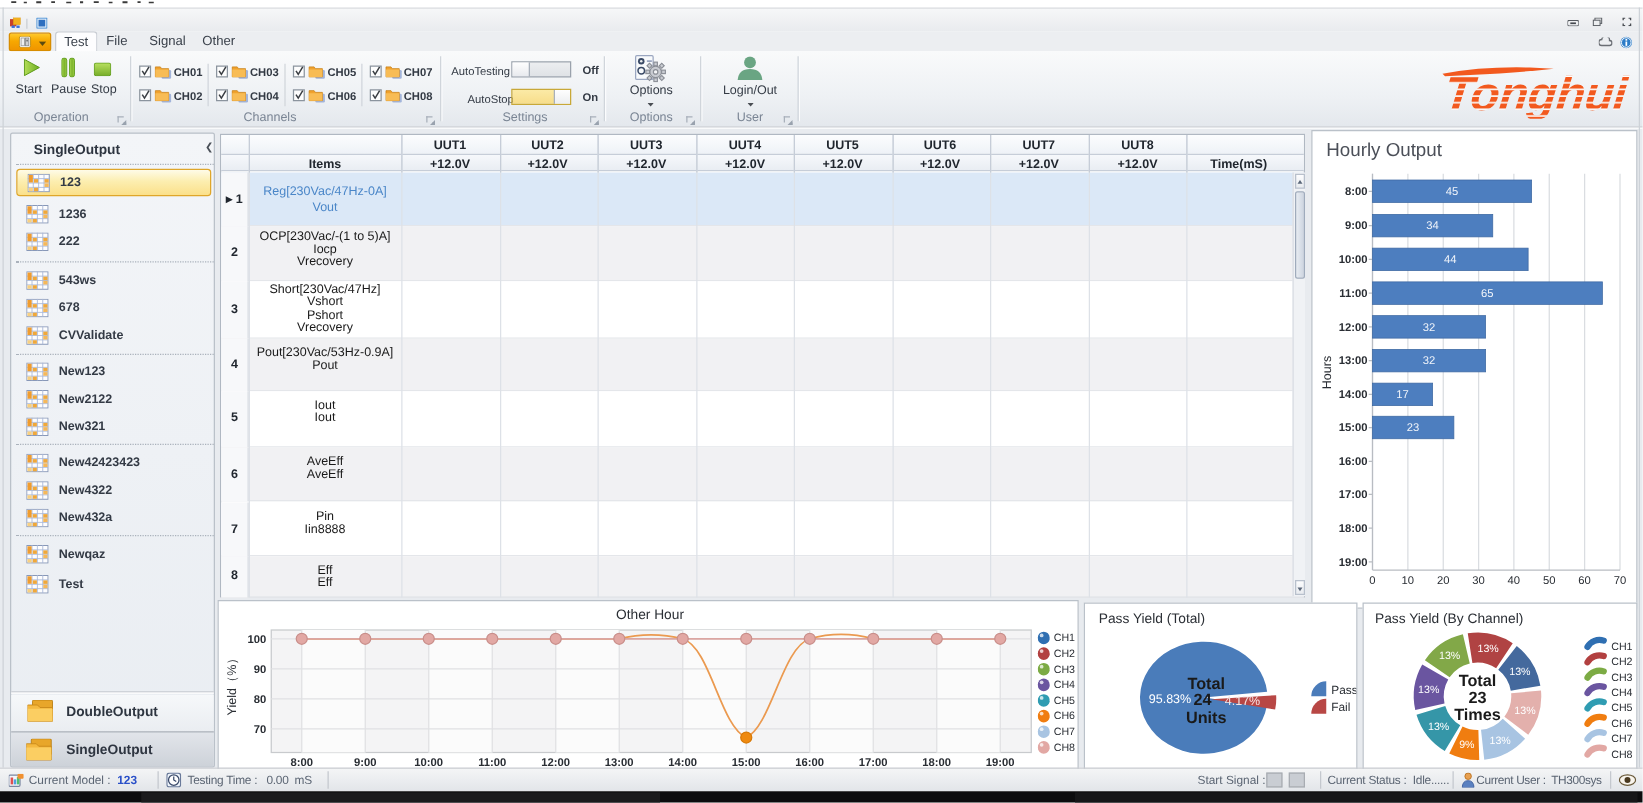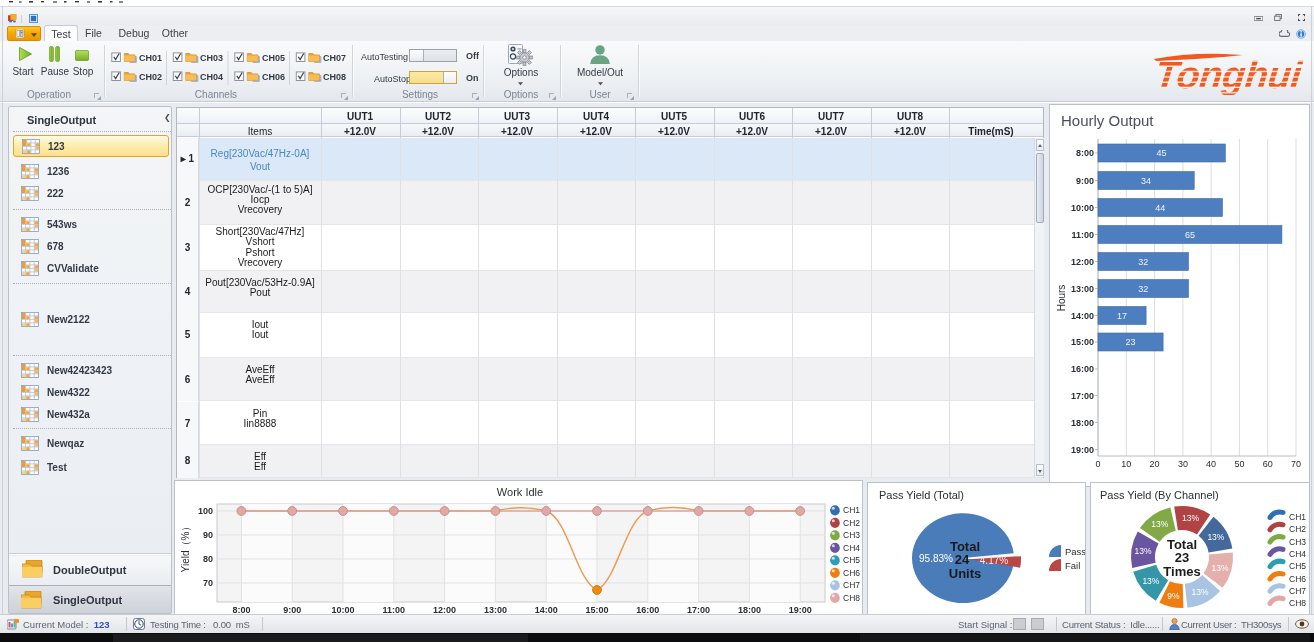--- a/index.html
+++ b/index.html
@@ -88,21 +88,21 @@
           <rect x="2" y="2" width="4" height="9" fill="#f0f0f0" stroke="#999"></rect>
           <rect x="7" y="2" width="4" height="9" fill="#d0d0d0" stroke="#888"></rect>
           <rect x="8" y="4" width="2" height="2" fill="#777"></rect>
         </svg>
    <svg class="abs" style="left:23px;top:6px" width="6" height="4" viewBox="0 0 8 5">
           <path d="M0 0 L8 0 L4 5 Z" fill="#5a4a10"></path>
         </svg>
  </div>
  <div class="tab active" style="left:44px;width:34px;">Test</div>
  <div class="tab" style="left:80px;width:27px;">File</div>
- <div class="tab" style="left:110px;width:48px;">Debug</div>
+ <div class="tab" style="left:110px;width:48px;">Signal</div>
  <div class="tab" style="left:158px;width:34px;">Other</div>
  <svg class="abs" style="left:1279px;top:5px" width="11" height="8" viewBox="0 0 14 10">
         <path d="M3 8 a3 3 0 0 1 0-6 a4 4 0 0 1 8 1 a2.5 2.5 0 0 1 0 5 Z" fill="none" stroke="#6a6e74" stroke-width="1.4"></path>
       </svg>
  <svg class="abs" style="left:1296px;top:4px" width="10" height="10" viewBox="0 0 13 13">
         <circle cx="6.5" cy="6.5" r="6" fill="#2c7cc8"></circle>
         <circle cx="6.5" cy="6.5" r="5" fill="none" stroke="#fff" stroke-width="1"></circle>
         <rect x="5.7" y="2.8" width="1.8" height="1.8" fill="#fff"></rect>
         <rect x="5.7" y="5.5" width="1.8" height="4.5" fill="#fff"></rect>
       </svg>
@@ -227,21 +227,21 @@
  <svg class="abs" style="left:518px;top:41px" width="5" height="3.5" viewBox="0 0 7 4">
         <path d="M0 0 L7 0 L3.5 4 Z" fill="#4a4e54"></path>
       </svg>
  <div class="grouplabel" style="left:483px;width:76px;">Options</div>
  <div class="launcher" style="left:549px;"></div>
 
  <svg class="abs" style="left:589px;top:4px" width="22" height="19" viewBox="0 0 28 25">
         <circle cx="14" cy="6.5" r="6.2" fill="#6aa583"></circle>
         <path d="M1 25 Q2 13.5 14 13.5 Q26 13.5 27 25 Z" fill="#6aa583"></path>
       </svg>
- <div class="btnlabel" style="left:562px;top:26px;width:76px;">Model/Out</div>
+ <div class="btnlabel" style="left:562px;top:26px;width:76px;">Login/Out</div>
  <svg class="abs" style="left:598px;top:41px" width="5" height="3.5" viewBox="0 0 7 4">
         <path d="M0 0 L7 0 L3.5 4 Z" fill="#4a4e54"></path>
       </svg>
  <div class="grouplabel" style="left:562px;width:76px;">User</div>
  <div class="launcher" style="left:627px;"></div>
 
  <svg class="abs" style="left:1146px;top:10px" width="160" height="44" viewBox="0 0 160 44">
   <defs>
           <pattern id="stripe" width="8" height="5.3" patternUnits="userSpaceOnUse">
             <rect width="8" height="4.2" fill="#f2591e"></rect>
@@ -268,21 +268,21 @@
  <div class="abs" style="left:380px;top:3px;width:78px;text-align:center;font-size:10px;font-weight:bold;color:#20262e;">UUT4</div>
  <div class="abs" style="left:380px;top:18px;width:78px;text-align:center;font-size:10px;font-weight:bold;color:#20262e;">+12.0V</div>
  <div class="abs" style="left:458px;top:3px;width:78px;text-align:center;font-size:10px;font-weight:bold;color:#20262e;">UUT5</div>
  <div class="abs" style="left:458px;top:18px;width:78px;text-align:center;font-size:10px;font-weight:bold;color:#20262e;">+12.0V</div>
  <div class="abs" style="left:536px;top:3px;width:78px;text-align:center;font-size:10px;font-weight:bold;color:#20262e;">UUT6</div>
  <div class="abs" style="left:536px;top:18px;width:78px;text-align:center;font-size:10px;font-weight:bold;color:#20262e;">+12.0V</div>
  <div class="abs" style="left:615px;top:3px;width:78px;text-align:center;font-size:10px;font-weight:bold;color:#20262e;">UUT7</div>
  <div class="abs" style="left:615px;top:18px;width:78px;text-align:center;font-size:10px;font-weight:bold;color:#20262e;">+12.0V</div>
  <div class="abs" style="left:694px;top:3px;width:78px;text-align:center;font-size:10px;font-weight:bold;color:#20262e;">UUT8</div>
  <div class="abs" style="left:694px;top:18px;width:78px;text-align:center;font-size:10px;font-weight:bold;color:#20262e;">+12.0V</div>
- <div class="abs" style="left:22px;top:18px;width:122px;text-align:center;font-size:10px;font-weight:normal;color:#20262e;">Items</div>
+ <div class="abs" style="left:22px;top:18px;width:122px;text-align:center;font-size:10px;font-weight:bold;color:#20262e;">Items</div>
  <div class="abs" style="left:772px;top:18px;width:84px;text-align:center;font-size:10px;font-weight:bold;color:#20262e;">Time(mS)</div>
  <div class="abs" style="left:0;top:30.0px;width:866px;height:42.5px;background:#dbe8f7;border-bottom:1px solid #e4e6ea;"></div>
  <div class="abs" style="left:0;top:30.0px;width:22px;height:42.5px;background:#f7f8fa;border-right:1px solid #d8dce2;text-align:center;font-size:10px;font-weight:bold;color:#20262e;">
           <div style="margin-top:15px">▸ 1</div>
         </div>
  <div class="abs" style="left:22px;top:39.0px;width:122px;text-align:center;font-size:10px;line-height:13px;color:#4a86c8;">Reg[230Vac/47Hz-0A]<br>Vout</div>
  <div class="abs" style="left:0;top:72.5px;width:866px;height:44.5px;background:#f1f1f3;border-bottom:1px solid #e4e6ea;"></div>
  <div class="abs" style="left:0;top:72.5px;width:22px;height:44.5px;background:#f7f8fa;border-right:1px solid #d8dce2;text-align:center;font-size:10px;font-weight:bold;color:#20262e;">
           <div style="margin-top:16px">2</div>
         </div>
@@ -406,21 +406,21 @@
           <text x="101.6" y="362" font-size="9" text-anchor="middle" fill="#2a2e34">20</text>
           <text x="129.9" y="362" font-size="9" text-anchor="middle" fill="#2a2e34">30</text>
           <text x="158.1" y="362" font-size="9" text-anchor="middle" fill="#2a2e34">40</text>
           <text x="186.4" y="362" font-size="9" text-anchor="middle" fill="#2a2e34">50</text>
           <text x="214.7" y="362" font-size="9" text-anchor="middle" fill="#2a2e34">60</text>
           <text x="243.0" y="362" font-size="9" text-anchor="middle" fill="#2a2e34">70</text>
           <text x="12" y="193" font-size="10" fill="#2a2e34" transform="rotate(-90 12 193)" text-anchor="middle">Hours</text>
         </svg>
  </div>
  <div class="panel" style="left:174px;top:377px;width:689px;height:136px;">
- <div class="abs" style="left:300px;top:5px;width:90px;text-align:center;font-size:11px;color:#2a2e34;">Work Idle</div>
+ <div class="abs" style="left:300px;top:5px;width:90px;text-align:center;font-size:11px;color:#2a2e34;">Other Hour</div>
  <svg class="abs" style="left:0;top:0" width="687" height="134" viewBox="0 0 687 134">
           <rect x="42" y="23" width="608" height="98" fill="#f4f4f5" stroke="#c8cacd"></rect>
           <rect x="66.4" y="23" width="50.8" height="98" fill="#fbfbfb"></rect>
           <rect x="168.0" y="23" width="50.8" height="98" fill="#fbfbfb"></rect>
           <rect x="269.6" y="23" width="50.8" height="98" fill="#fbfbfb"></rect>
           <rect x="371.2" y="23" width="50.8" height="98" fill="#fbfbfb"></rect>
           <rect x="472.8" y="23" width="50.8" height="98" fill="#fbfbfb"></rect>
           <rect x="574.4" y="23" width="50.8" height="98" fill="#fbfbfb"></rect>
           <line x1="66.4" y1="23" x2="66.4" y2="121" stroke="#e0e1e3"></line>
           <line x1="117.2" y1="23" x2="117.2" y2="121" stroke="#e0e1e3"></line>
@@ -619,25 +619,37 @@
           </svg>
           <span class="txt">678</span>
         </div>
   <div class="sb-item" style="top:151px;">
           <svg class="gicon">
             <use href="#sbicon"></use>
           </svg>
           <span class="txt">CVValidate</span>
         </div>
   <div class="sb-sep" style="top:176px;"></div>
+  <div class="sb-item" style="top:180px;">
+          <svg class="gicon">
+            <use href="#sbicon"></use>
+          </svg>
+          <span class="txt">New123</span>
+        </div>
   <div class="sb-item" style="top:202px;text-align:right;">
           <svg class="gicon">
             <use href="#sbicon"></use>
           </svg>
           <span class="txt">New2122</span>
+        </div>
+  <div class="sb-item" style="top:224px;">
+          <svg class="gicon">
+            <use href="#sbicon"></use>
+          </svg>
+          <span class="txt">New321</span>
         </div>
   <div class="sb-sep" style="top:248px;"></div>
   <div class="sb-item" style="top:253px;">
           <svg class="gicon">
             <use href="#sbicon"></use>
           </svg>
           <span class="txt">New42423423</span>
         </div>
   <div class="sb-item" style="top:275px;">
           <svg class="gicon">

